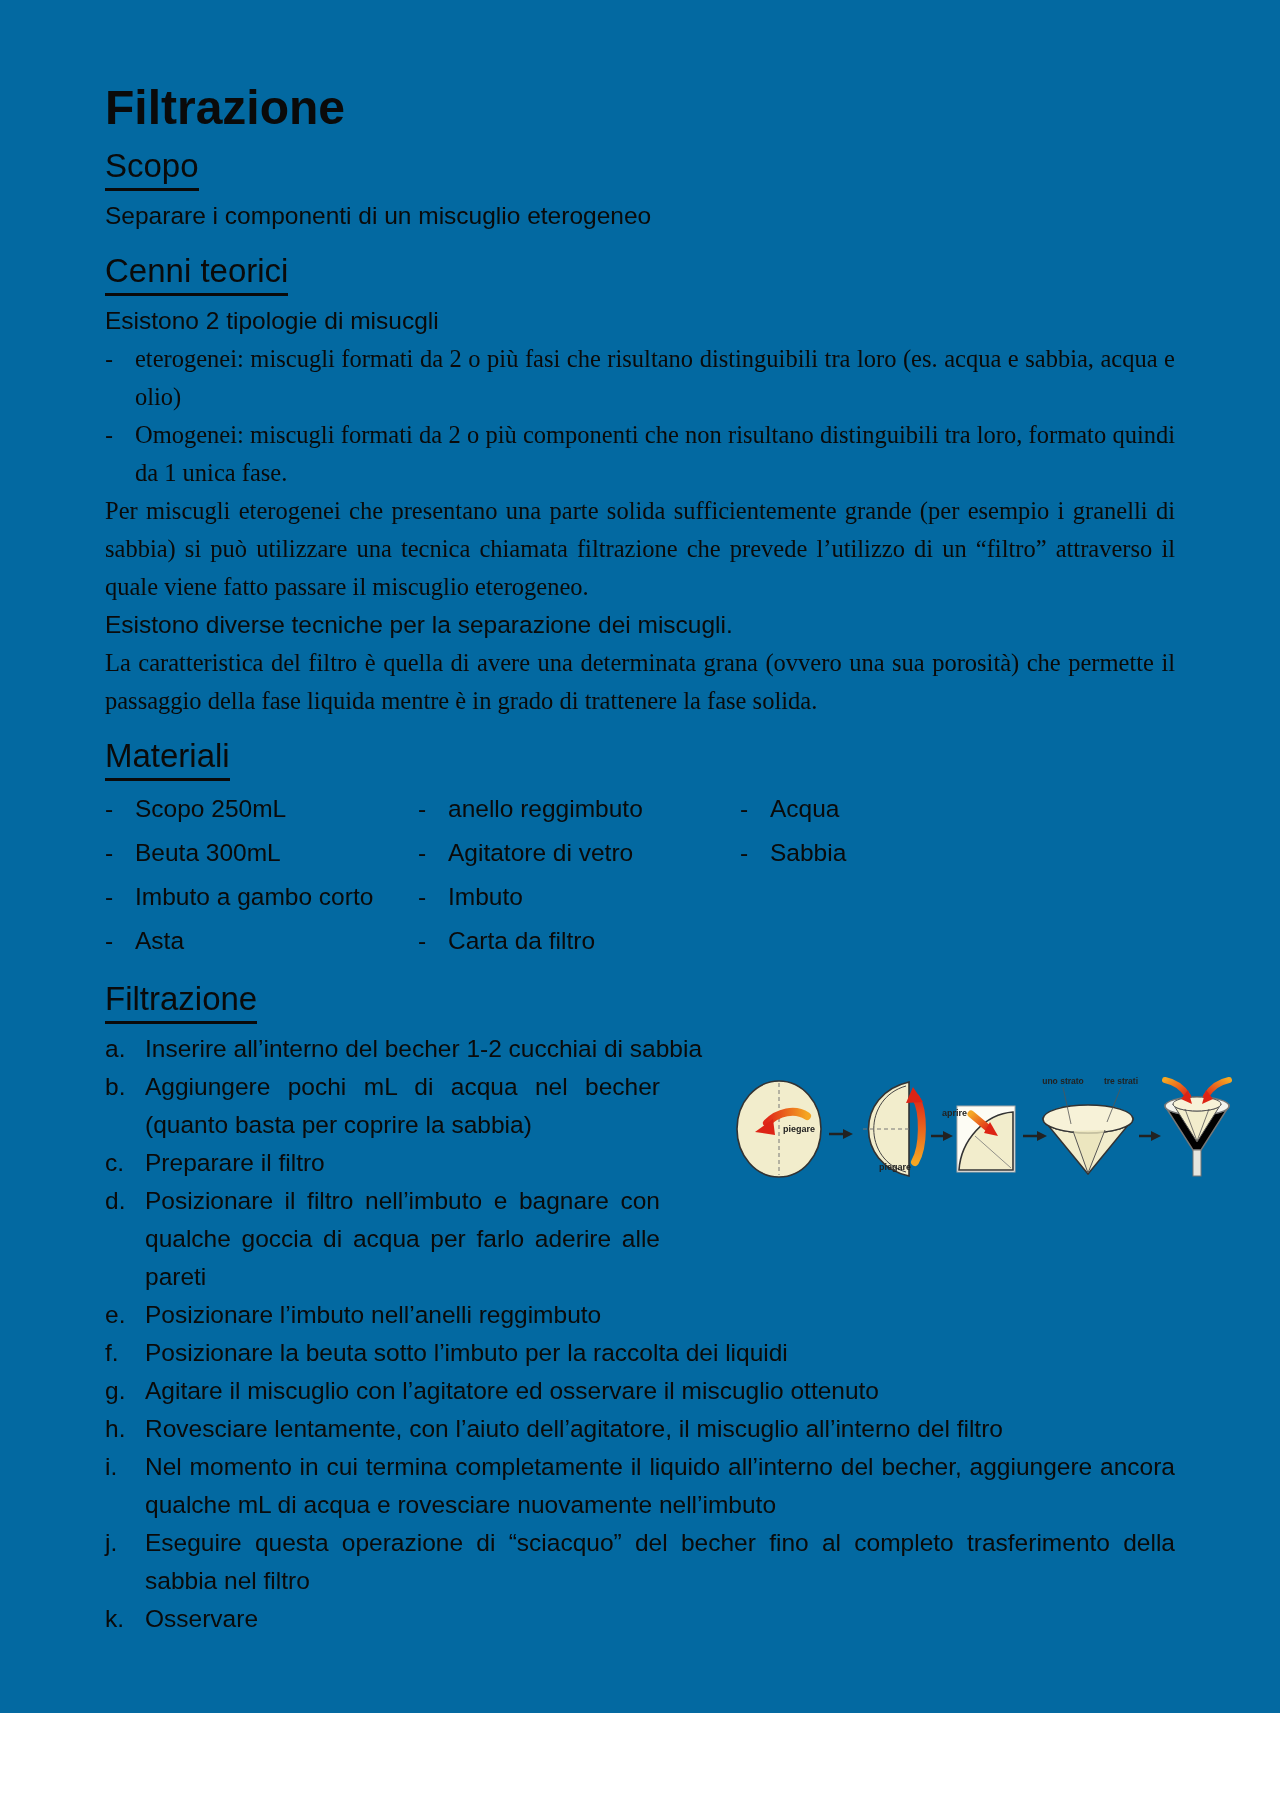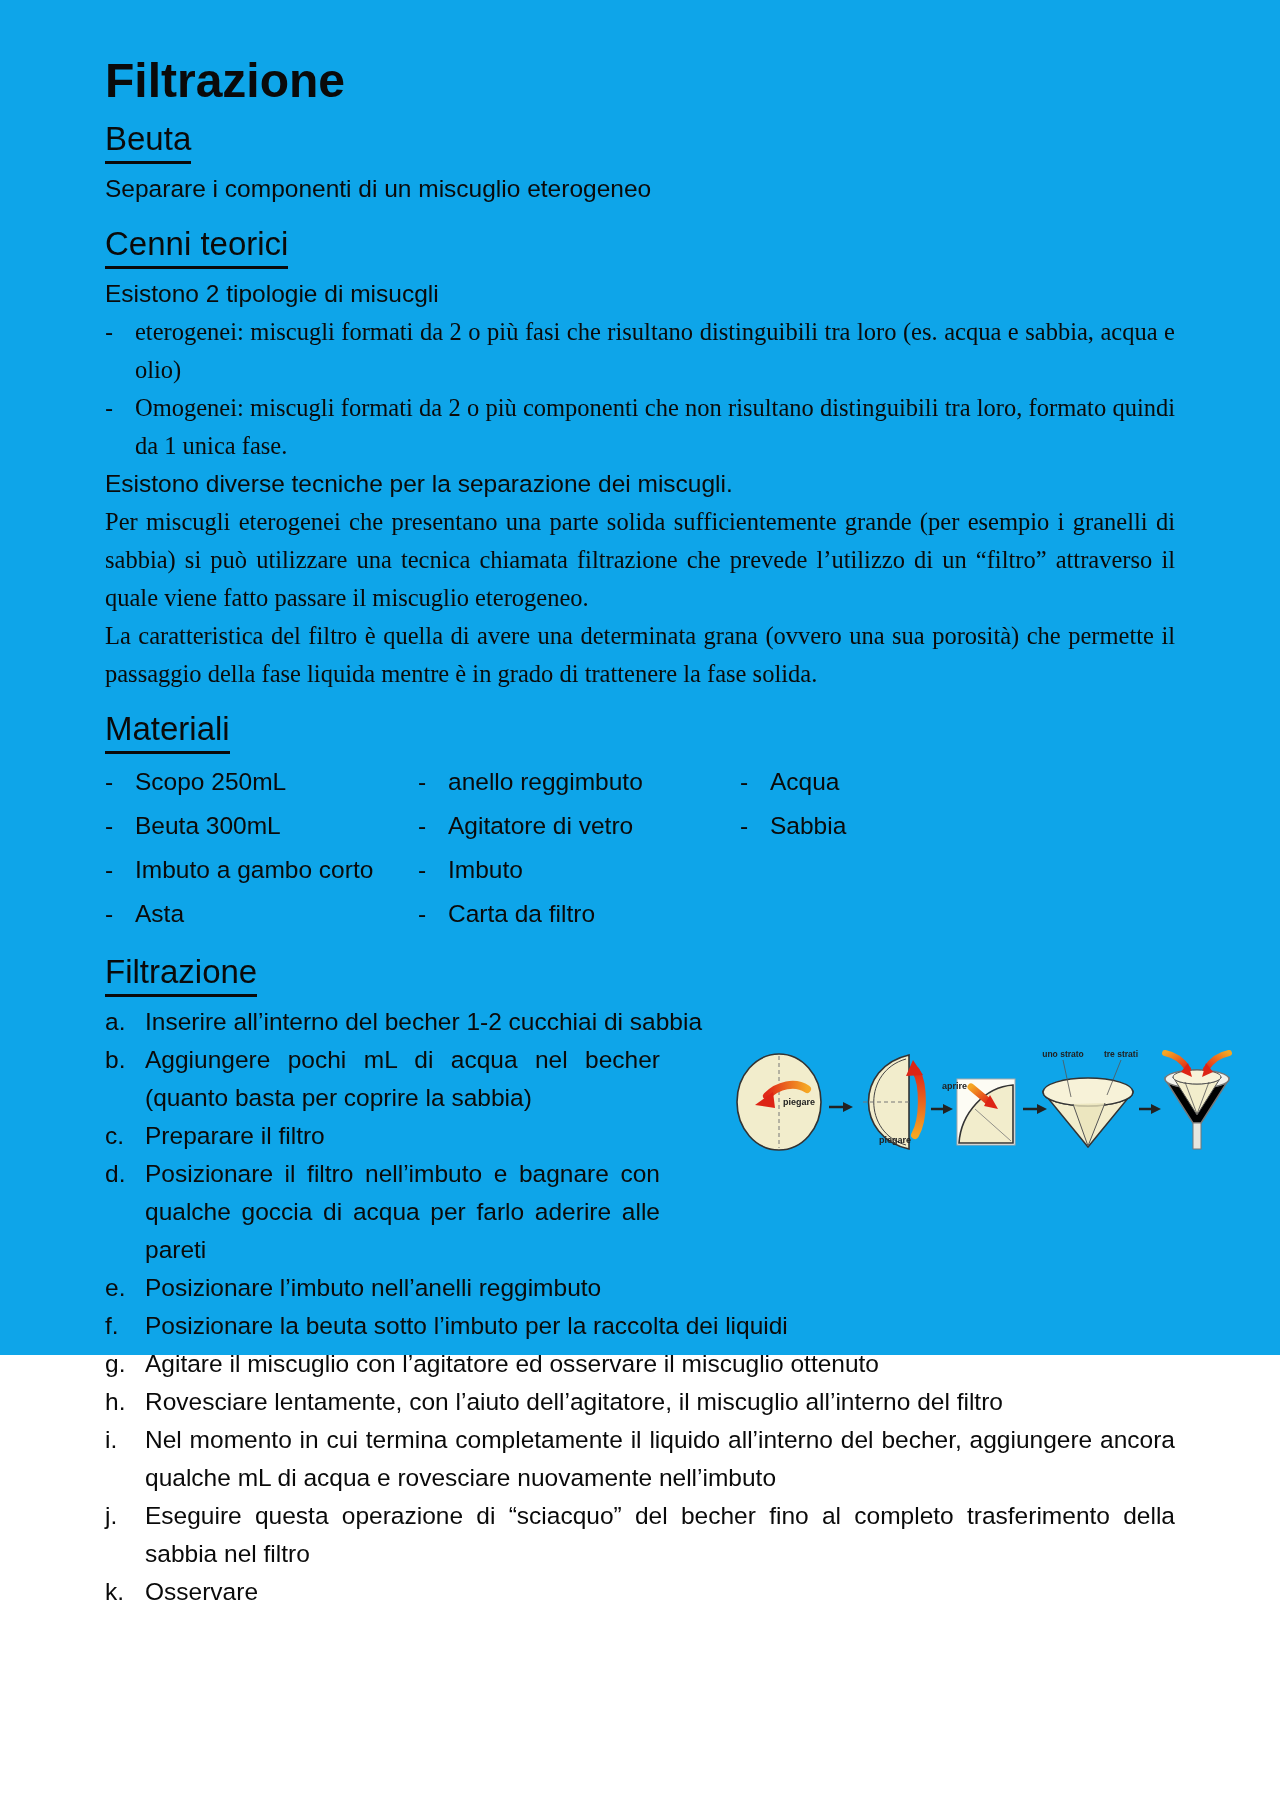--- a/index.html
+++ b/index.html
@@ -1,21 +1,21 @@
 <!DOCTYPE html>
 <html><head>
 <meta charset="utf-8">
 <style>
   html,body{margin:0;padding:0;background:#ffffff;}
   body{
     width:1280px;height:1811px;overflow:hidden;
     font-family:"Liberation Sans","DejaVu Sans",sans-serif;
     color:#0a0a0a;
   }
-  .page{box-sizing:border-box;width:1280px;height:1355px;padding:53px 105px 40px 105px;background:#0ea5e9;}
+  .page{box-sizing:border-box;width:1280px;height:1713px;padding:80px 105px 40px 105px;background:#0369a1;}
   h1{font-size:48px;line-height:56px;margin:0 0 10px 0;font-weight:700;}
   h2{font-size:33px;line-height:40px;font-weight:400;margin:16px 0 6px 0;}
   h2 .u{border-bottom:3px solid #0a0a0a;padding-bottom:2px;display:inline-block;}
   h2.first{margin-top:6px;}
   .txt{font-size:24.5px;line-height:38px;}
   .just{text-align:justify;font-family:Liberation Serif, serif;}
   .bullet{display:flex;}
   .bullet .dash{width:30px;flex:none;}
   .bullet .btxt{flex:1;}
   .mat-row{display:flex;}
@@ -35,37 +35,37 @@
   .nb b{font-weight:700;}
   svg text{font-family:"Liberation Sans","DejaVu Sans",sans-serif;font-weight:700;fill:#222;}
 </style>
 </head>
 <body>
 
 <div class="page">
 
   <h1>Filtrazione</h1>
 
-  <h2 class="first"><span class="u">Beuta</span></h2>
+  <h2 class="first"><span class="u">Scopo</span></h2>
   <div class="txt">Separare i componenti di un miscuglio eterogeneo</div>
 
   <h2><span class="u">Cenni teorici</span></h2>
   <div class="txt">Esistono 2 tipologie di misucgli</div>
 
   <div class="bullet txt">
     <span class="dash">-</span>
     <span class="btxt just">eterogenei: miscugli formati da 2 o più fasi che risultano distinguibili tra loro (es. acqua e sabbia, acqua e olio)</span>
   </div>
   <div class="bullet txt">
     <span class="dash">-</span>
     <span class="btxt just">Omogenei: miscugli formati da 2 o più componenti che non risultano distinguibili tra loro, formato quindi da 1 unica fase.</span>
   </div>
 
+  <div class="txt just">Per miscugli eterogenei che presentano una parte solida sufficientemente grande (per esempio i granelli di sabbia) si può utilizzare una tecnica chiamata filtrazione che prevede l’utilizzo di un “filtro” attraverso il quale viene fatto passare il miscuglio eterogeneo.</div>
   <div class="txt">Esistono diverse tecniche per la separazione dei miscugli.</div>
-  <div class="txt just">Per miscugli eterogenei che presentano una parte solida sufficientemente grande (per esempio i granelli di sabbia) si può utilizzare una tecnica chiamata filtrazione che prevede l’utilizzo di un “filtro” attraverso il quale viene fatto passare il miscuglio eterogeneo.</div>
   <div class="txt just">La caratteristica del filtro è quella di avere una determinata grana (ovvero una sua porosità) che permette il passaggio della fase liquida mentre è in grado di trattenere la fase solida.</div>
 
   <h2><span class="u">Materiali</span></h2>
 
   <div class="mat-row">
     <div class="mat-col c1">
       <div class="mat-item">
           <span class="dash">-</span>
           <span>Scopo 250mL</span>
         </div>

